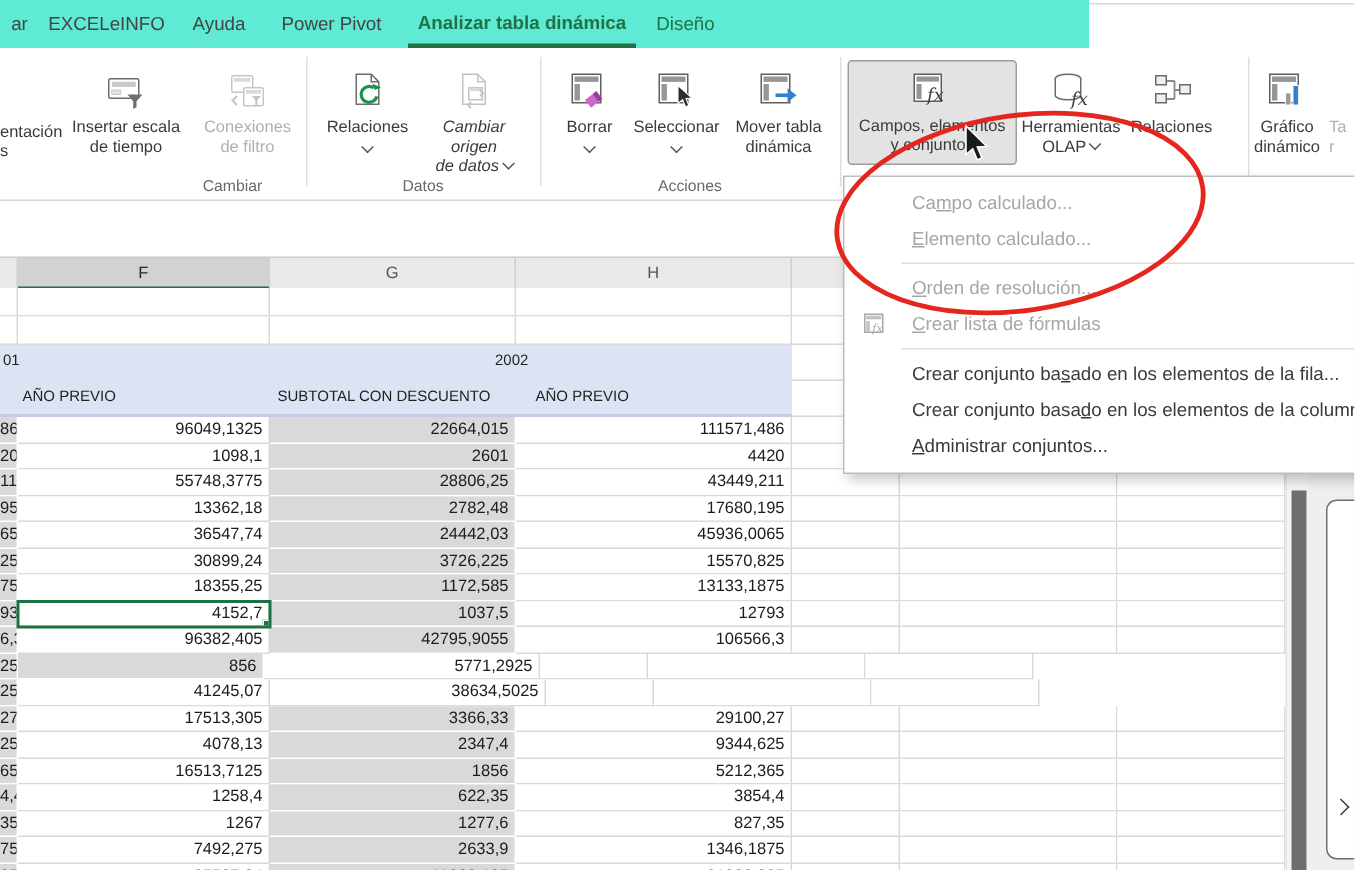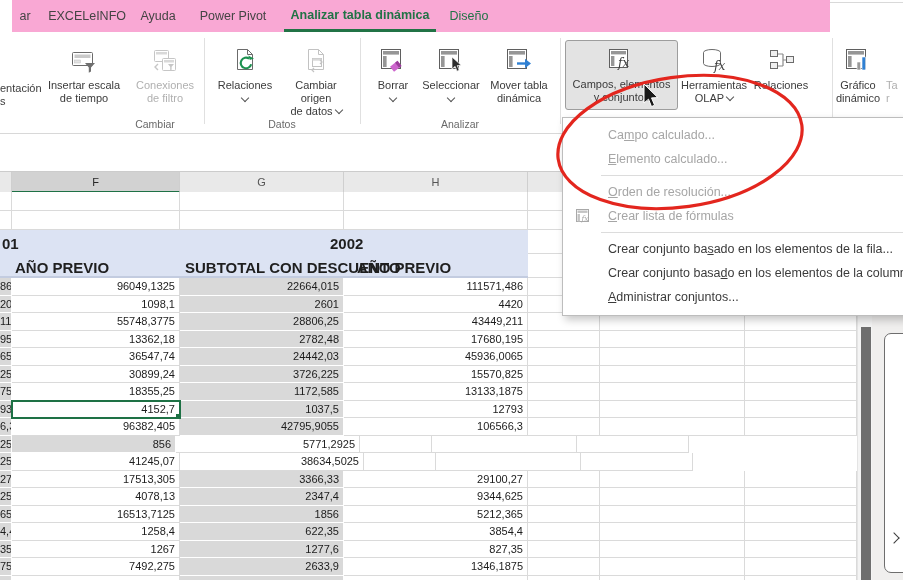--- a/index.html
+++ b/index.html
@@ -1,20 +1,20 @@
 <!DOCTYPE html>
 <html><head>
 <meta charset="utf-8">
 <style>
   html,body{margin:0;padding:0;background:#fff;}
   .stage{position:relative;width:903px;height:580px;overflow:hidden;background:#fff;
          font-family:"Liberation Sans",sans-serif;color:#3b3b3b;}
   
   .tophair{position:absolute;left:228px;top:2px;width:675px;height:1px;background:#d9d9d9;}
-  .tabbar{position:absolute;left:12px;top:0;width:818px;height:32px;background:#f9a8d4;}
+  .tabbar{position:absolute;left:0;top:0;width:726px;height:32px;background:#5eead4;}
   .tab{position:absolute;top:0;height:32px;display:flex;align-items:center;justify-content:center;
        font-size:12.5px;color:#444;white-space:nowrap;cursor:default;}
   .tab.active{color:#217346;font-weight:bold;border-bottom:3px solid #217346;box-sizing:border-box;}
   .tab.ctx{color:#217346;}
   
   .ribbon{position:absolute;left:0;top:32px;width:903px;height:101px;background:#fff;
           border-bottom:1px solid #d8d8d8;}
   .vsep{position:absolute;top:6px;height:86px;width:1px;background:#e0e0e0;}
   .glabel{position:absolute;top:86px;font-size:10.5px;color:#696969;text-align:center;}
   .rbtn{position:absolute;top:6px;height:88px;display:flex;flex-direction:column;align-items:center;
@@ -37,21 +37,21 @@
   .grid{position:absolute;left:0;top:192px;width:857px;height:388px;overflow:hidden;background:#fff;}
   .row{display:flex;}
   .c{box-sizing:border-box;border-right:1px solid #dadada;border-bottom:1px solid #dadada;background:#fff;}
   .c.gray{background:#d9d9d9;border-right:1px solid #fff;border-bottom:1px solid #fff;}
   .brow{height:19px;}
   .bandrow{position:relative;height:24px;}
   .band{position:absolute;left:0;top:0;width:528px;height:24px;background:#dce3f3;}
   .bandrow .fillers{position:absolute;left:528px;top:0;display:flex;}
   .bandrow .c{height:24px;}
   .band2 .band{border-bottom:2px solid #c3cce0;box-sizing:border-box;}
-  .bandtext{position:absolute;font-weight:bold;font-size:15px;color:#1f1f1f;top:5px;white-space:nowrap;}
+  .bandtext{position:absolute;font-weight:normal;font-size:10px;color:#1f1f1f;top:5px;white-space:nowrap;}
   .drow{height:17.5px;position:relative;}
   .dcell{height:17.5px;font-size:11px;color:#1c1c1c;text-align:right;padding-right:4px;
          line-height:16.5px;overflow:hidden;white-space:nowrap;}
   .dcell.w-e{padding-right:2px;}
   .selcell{outline:2px solid #1e7145;outline-offset:-1px;position:relative;z-index:2;}
   .selhandle{position:absolute;right:-3px;bottom:-3px;width:5px;height:5px;background:#1e7145;
              border:1px solid #fff;z-index:3;}
   
   .vscroll{position:absolute;left:857px;top:171px;width:15px;height:409px;background:#f4f4f4;
            border-left:1px solid #e4e4e4;box-sizing:border-box;}
@@ -77,21 +77,21 @@
 <body>
 
 <div class="stage">
 
   <div class="tophair"></div>
 
   <div class="tabbar">
     <div class="tab" style="left:0;width:26px;">
         <span>ar</span>
       </div>
-    <div class="tab" style="left:28px;width:86px;justify-content:flex-end;">
+    <div class="tab" style="left:28px;width:86px;">
         <span>EXCELeINFO</span>
       </div>
     <div class="tab" style="left:120px;width:52px;">
         <span>Ayuda</span>
       </div>
     <div class="tab" style="left:180px;width:82px;">
         <span>Power Pivot</span>
       </div>
     <div class="tab active" style="left:272px;width:152px;">
         <span>Analizar tabla dinámica</span>
@@ -142,21 +142,21 @@
           <path d="M7.5 3.5 h10 l5 5 v15 h-15 z" fill="#fff" stroke="#6b6b6b"></path>
           <path d="M17.5 3.5 v5 h5" fill="none" stroke="#6b6b6b"></path>
           <path d="M21.2 18.2 a5.3 5.3 0 1 1 -2.1 -5.6" fill="none" stroke="#1d9150" stroke-width="2.1"></path>
           <path d="M18.2 9.6 l1.6 4.4 4.2-1.6 z" fill="#1d9150"></path>
         </svg>
       </span>
       <span>Relaciones</span>
       <span class="chev"></span>
     </div>
 
-    <div class="rbtn" style="left:280px;width:72px;">
+    <div class="rbtn" style="left:280px;width:72px;font-style:italic;">
       <span class="ricon">
         <svg width="30" height="30" viewBox="0 0 30 30">
           <path d="M7.5 3.5 h10 l5 5 v15 h-15 z" fill="#fff" stroke="#c2c2c2"></path>
           <path d="M17.5 3.5 v5 h5" fill="none" stroke="#c2c2c2"></path>
           <rect x="11.5" y="12.5" width="9" height="8" fill="#fff" stroke="#c2c2c2"></rect>
           <rect x="11.5" y="12.5" width="9" height="2.2" fill="#d9d9d9"></rect>
           <path d="M13 22 l-2 2 2 2 M19 18 l2-2 -2-2" fill="none" stroke="#c2c2c2" stroke-width="1.2"></path>
         </svg>
       </span>
       <span>Cambiar origen</span>
@@ -261,21 +261,21 @@
       </span>
       <span>Gráfico</span>
       <span>dinámico</span>
     </div>
 
     <div class="cutlabel" style="left:886px;top:47px;color:#b0b0b0;">Ta</div>
     <div class="cutlabel" style="left:886px;top:60px;color:#b0b0b0;">r</div>
 
     <div class="glabel" style="left:100px;width:110px;">Cambiar</div>
     <div class="glabel" style="left:204px;width:156px;">Datos</div>
-    <div class="glabel" style="left:360px;width:200px;">Analizar</div>
+    <div class="glabel" style="left:360px;width:200px;">Acciones</div>
   </div>
 
   <div class="colheads">
     <div class="ch w-e"></div>
     <div class="ch w-f sel">F</div>
     <div class="ch w-g">G</div>
     <div class="ch w-h">H</div>
     <div class="ch w-i">I</div>
     <div class="ch w-j"></div>
     <div class="ch w-k"></div>

